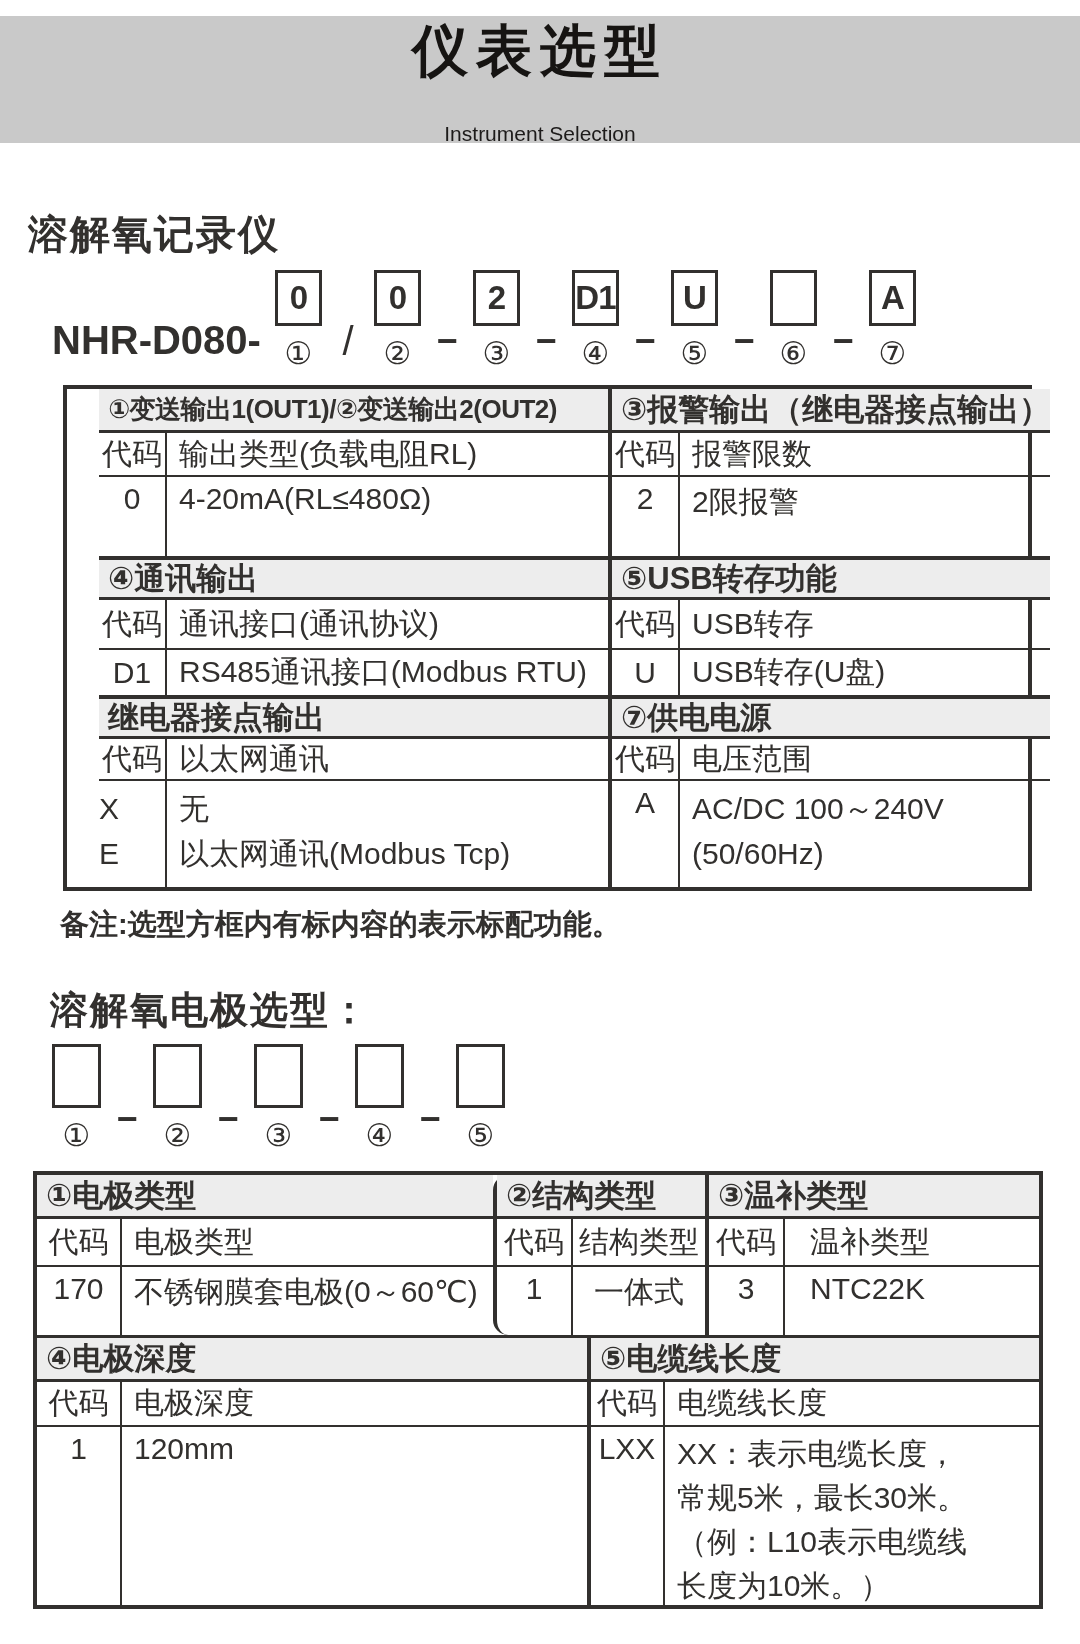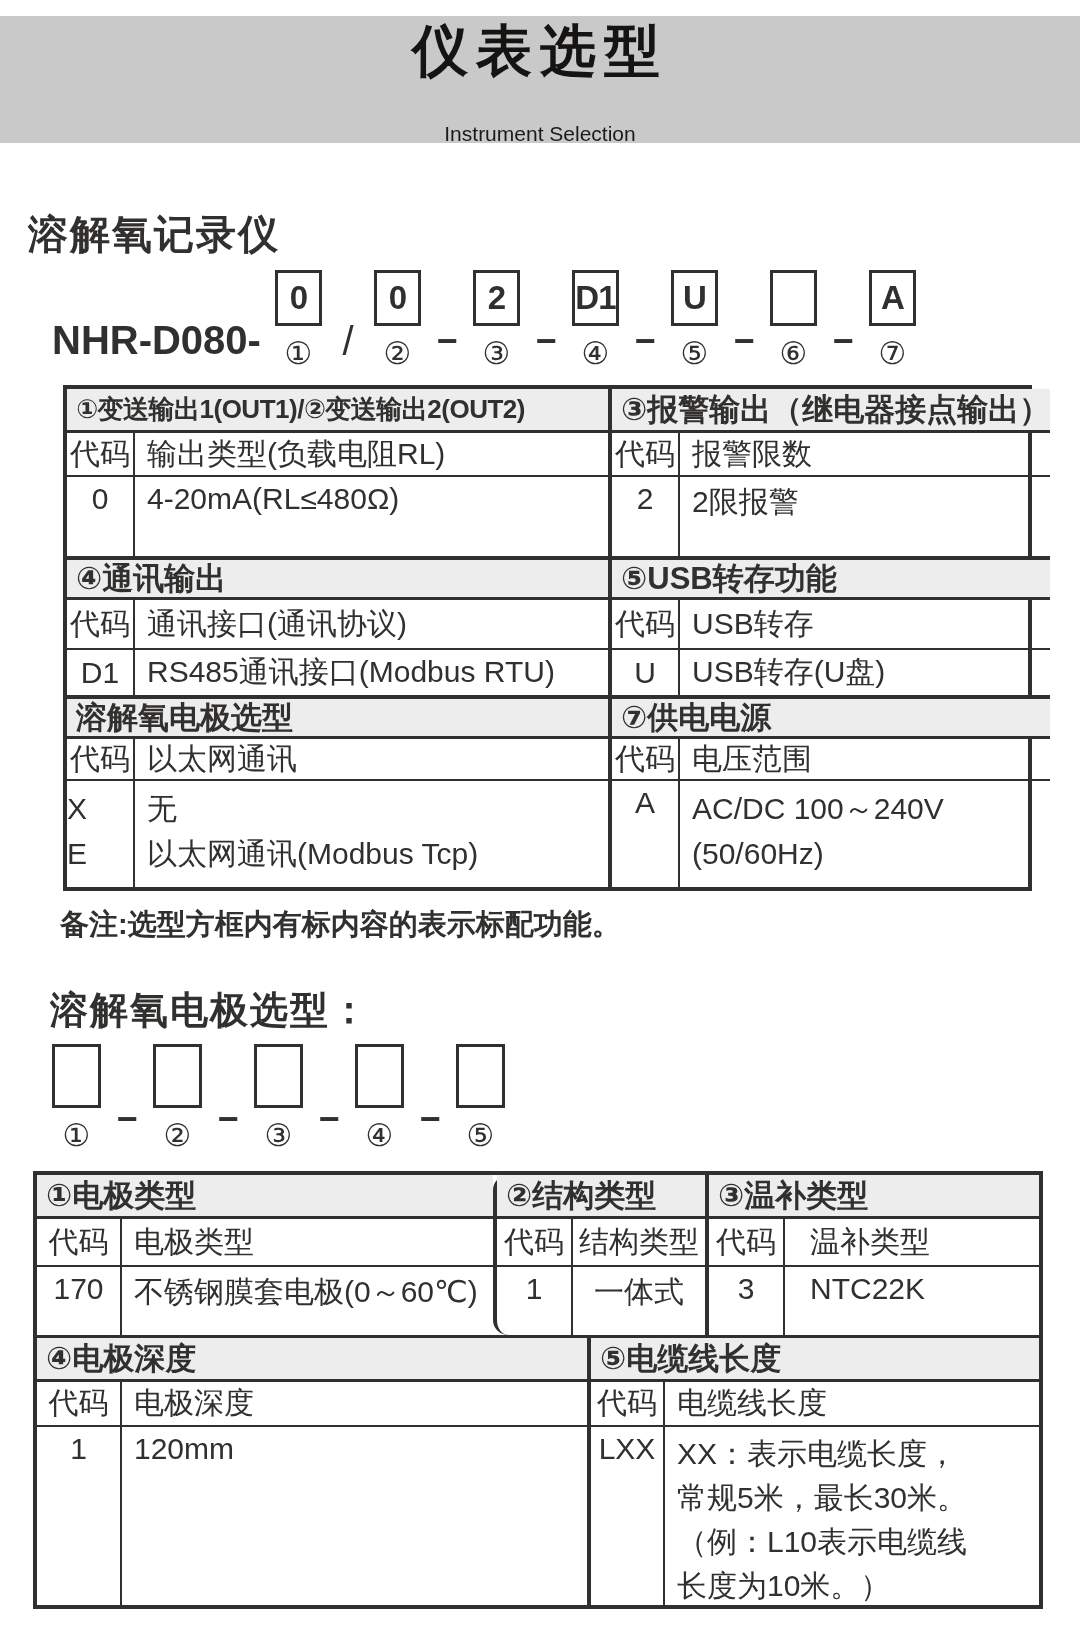--- a/index.html
+++ b/index.html
@@ -43,21 +43,21 @@
   .trow.last{border-bottom:none;}
   .code{width:68px;flex:0 0 auto;border-right:2px solid var(--ink);
         display:flex;align-items:center;justify-content:center;font-size:30px;}
   .desc{flex:1;display:flex;align-items:center;padding-left:12px;font-size:30px;white-space:nowrap;}
   .top .code,.top .desc{align-items:flex-start;padding-top:5px;}
   .stack{flex-direction:column;justify-content:flex-start;}
   .stack span{display:block;line-height:45px;}
   .codestack{align-items:center;}
   
   .t1{width:969px;margin:16px 0 0 63px;border:4px solid var(--ink);display:flex;}
-  .t1-left{width:545px;flex:0 0 auto;border-right:4px solid var(--ink);}
+  .t1-left{width:545px;flex:0 0 auto;border-right:4px solid var(--ink);padding-left:32px;}
   .t1-right{flex:1;}
   .hA-sub{height:44px;} .hA-data{height:79px;}
   .hB-sub{height:50px;} .hB-data{height:45px;}
   .hC-sub{height:42px;} .hC-data{height:106px;}
   
   .note{margin:14px 14px 0 60px;font-size:29px;font-weight:600;}
   
   .t2{width:1010px;margin:20px 0 0 33px;border:4px solid var(--ink);}
   .t2-top{display:flex;border-bottom:3px solid var(--ink);}
   .t2c{flex:0 0 auto;}
@@ -137,21 +137,21 @@
     <div class="band mid">④通讯输出</div>
     <div class="trow hB-sub">
       <div class="code">代码</div>
       <div class="desc">通讯接口(通讯协议)</div>
     </div>
     <div class="trow hB-data last">
       <div class="code">D1</div>
       <div class="desc">RS485通讯接口(Modbus RTU)</div>
     </div>
 
-    <div class="band mid">溶解氧电极选型</div>
+    <div class="band mid">继电器接点输出</div>
     <div class="trow hC-sub">
       <div class="code">代码</div>
       <div class="desc">以太网通讯</div>
     </div>
     <div class="trow hC-data top last">
       <div class="code stack codestack">
         <span>X</span>
         <span>E</span>
       </div>
       <div class="desc stack">

